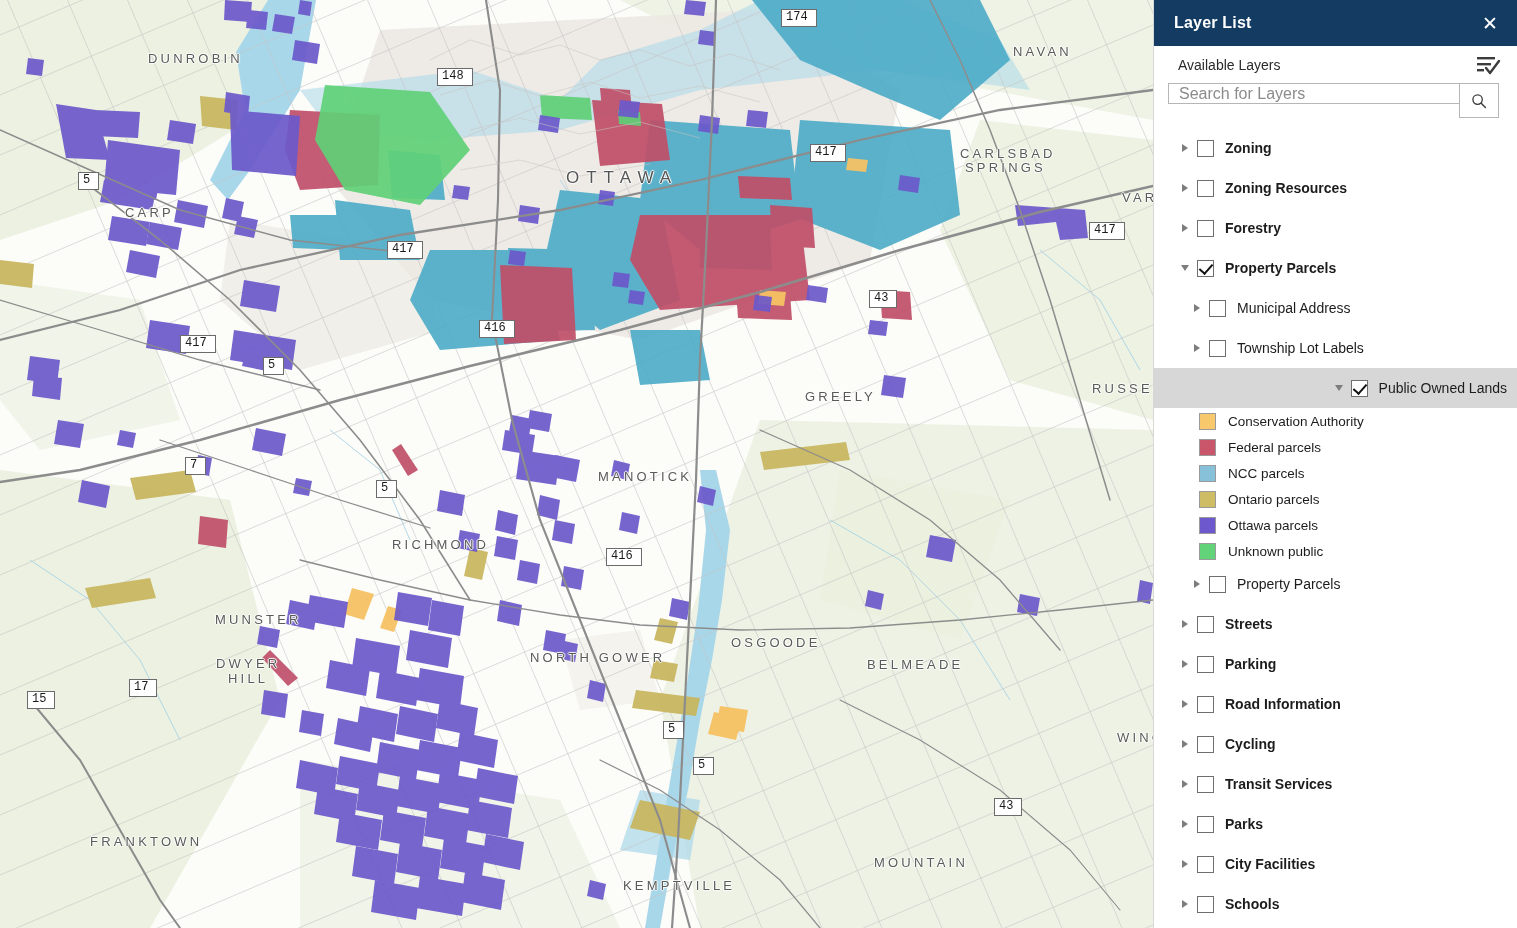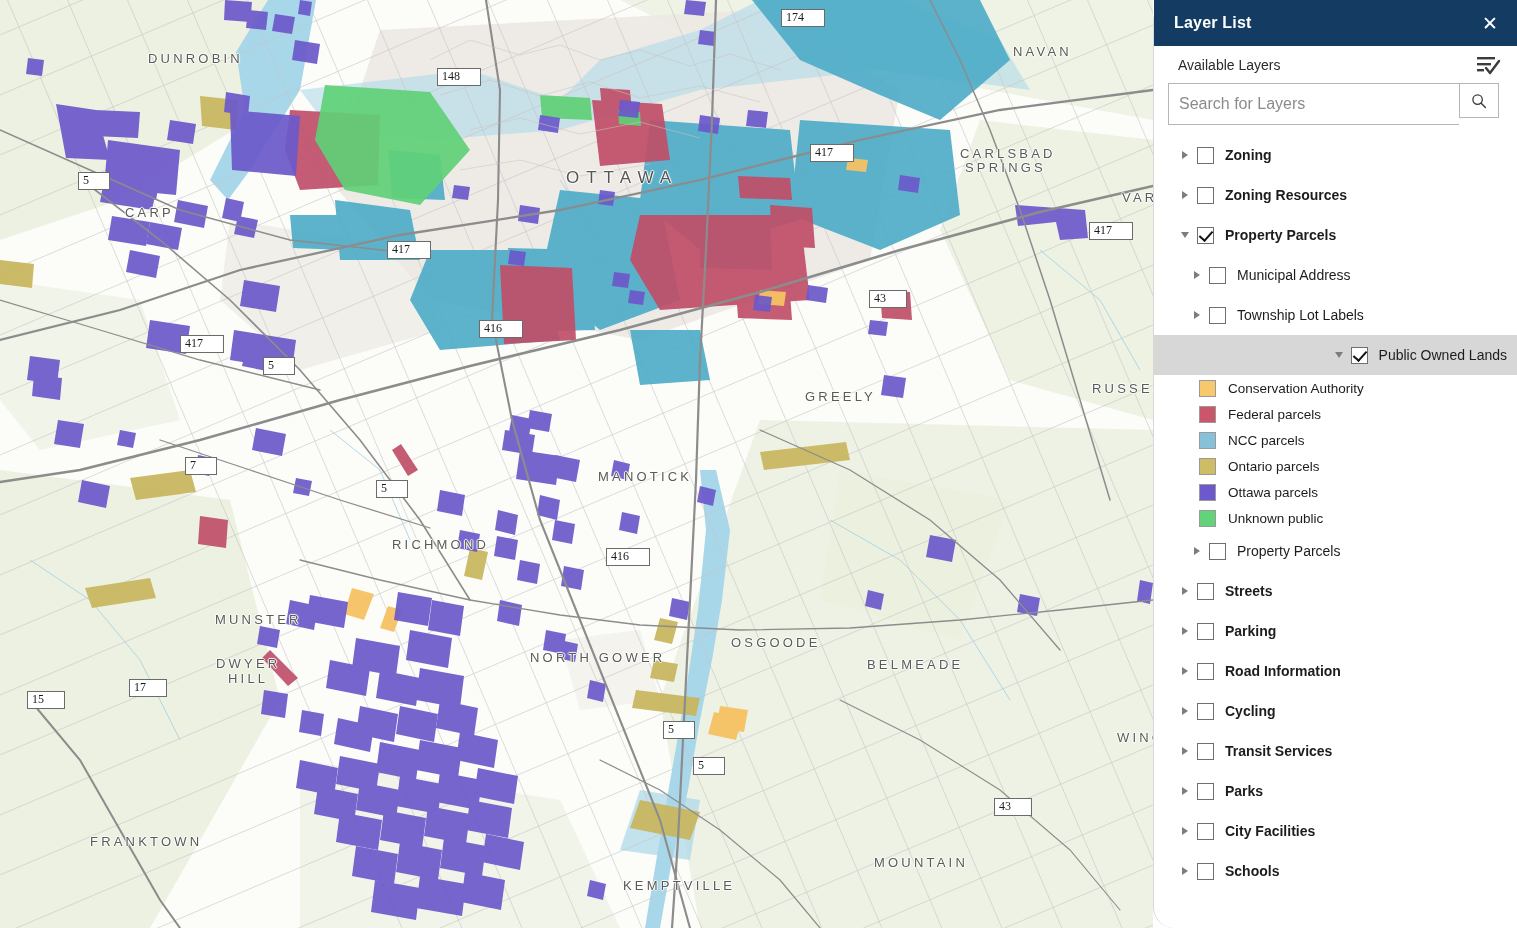--- a/index.html
+++ b/index.html
@@ -31,32 +31,32 @@
     pointer-events: none;
   }
   .maplabel.big { font-size: 17px; letter-spacing: 7px; color: #555; }
   .shield {
     position: absolute;
     background: #ffffff;
     border: 1px solid #6b6b6b;
     color: #1a1a1a;
     font-size: 12px;
     letter-spacing: 0;
-    padding: 1px 20px 2px 4px;
+    padding: 1px 8px 2px 4px;
     line-height: 13px;
-    font-family: Liberation Serif, serif;
+    font-family: Liberation Mono, monospace;
   }
 
   
   #panel {
     position: absolute; right: 0; top: 0;
     width: 364px; height: 928px;
     background: #ffffff;
     border-left: 1px solid #d8d8d8;
-    display: flex; flex-direction: column; border-radius: 21px;
+    display: flex; flex-direction: column;
   }
   #panel-header {
     height: 46px;
     background: #143c63;
     color: #ffffff;
     display: flex; align-items: center;
     padding: 0 14px 0 20px;
     flex: 0 0 auto;
   }
   #panel-title {
@@ -82,21 +82,21 @@
   #filter-icon { width: 26px; height: 22px; cursor: pointer; display: block; }
 
   #search-wrap {
     flex: 0 0 auto;
     padding: 0 18px 0 14px;
     display: flex;
     margin-bottom: 10px;
   }
   #search-input {
     flex: 1 1 auto;
-    height: 42px;
+    height: 21px;
     border: 1px solid #b6b6b6;
     border-right: none;
     padding: 0 10px;
     font-size: 16px;
     color: #2b2b2b;
     font-family: "Liberation Sans", sans-serif;
     outline: none;
     background: #fff;
   }
   #search-input::placeholder { color: #8b8b8b; }
@@ -571,20 +571,27 @@
             <span class="layer-label">Zoning</span>
           </div>
           <div class="layer-row lvl0">
             <span class="arrow right">
               <i></i>
             </span>
             <span class="cbox"></span>
             <span class="layer-label">Zoning Resources</span>
           </div>
           <div class="layer-row lvl0">
+            <span class="arrow right">
+              <i></i>
+            </span>
+            <span class="cbox"></span>
+            <span class="layer-label">Forestry</span>
+          </div>
+          <div class="layer-row lvl0">
             <span class="arrow down">
               <i></i>
             </span>
             <span class="cbox checked"></span>
             <span class="layer-label">Property Parcels</span>
           </div>
           <div class="layer-row lvl1">
             <span class="arrow right">
               <i></i>
             </span>

